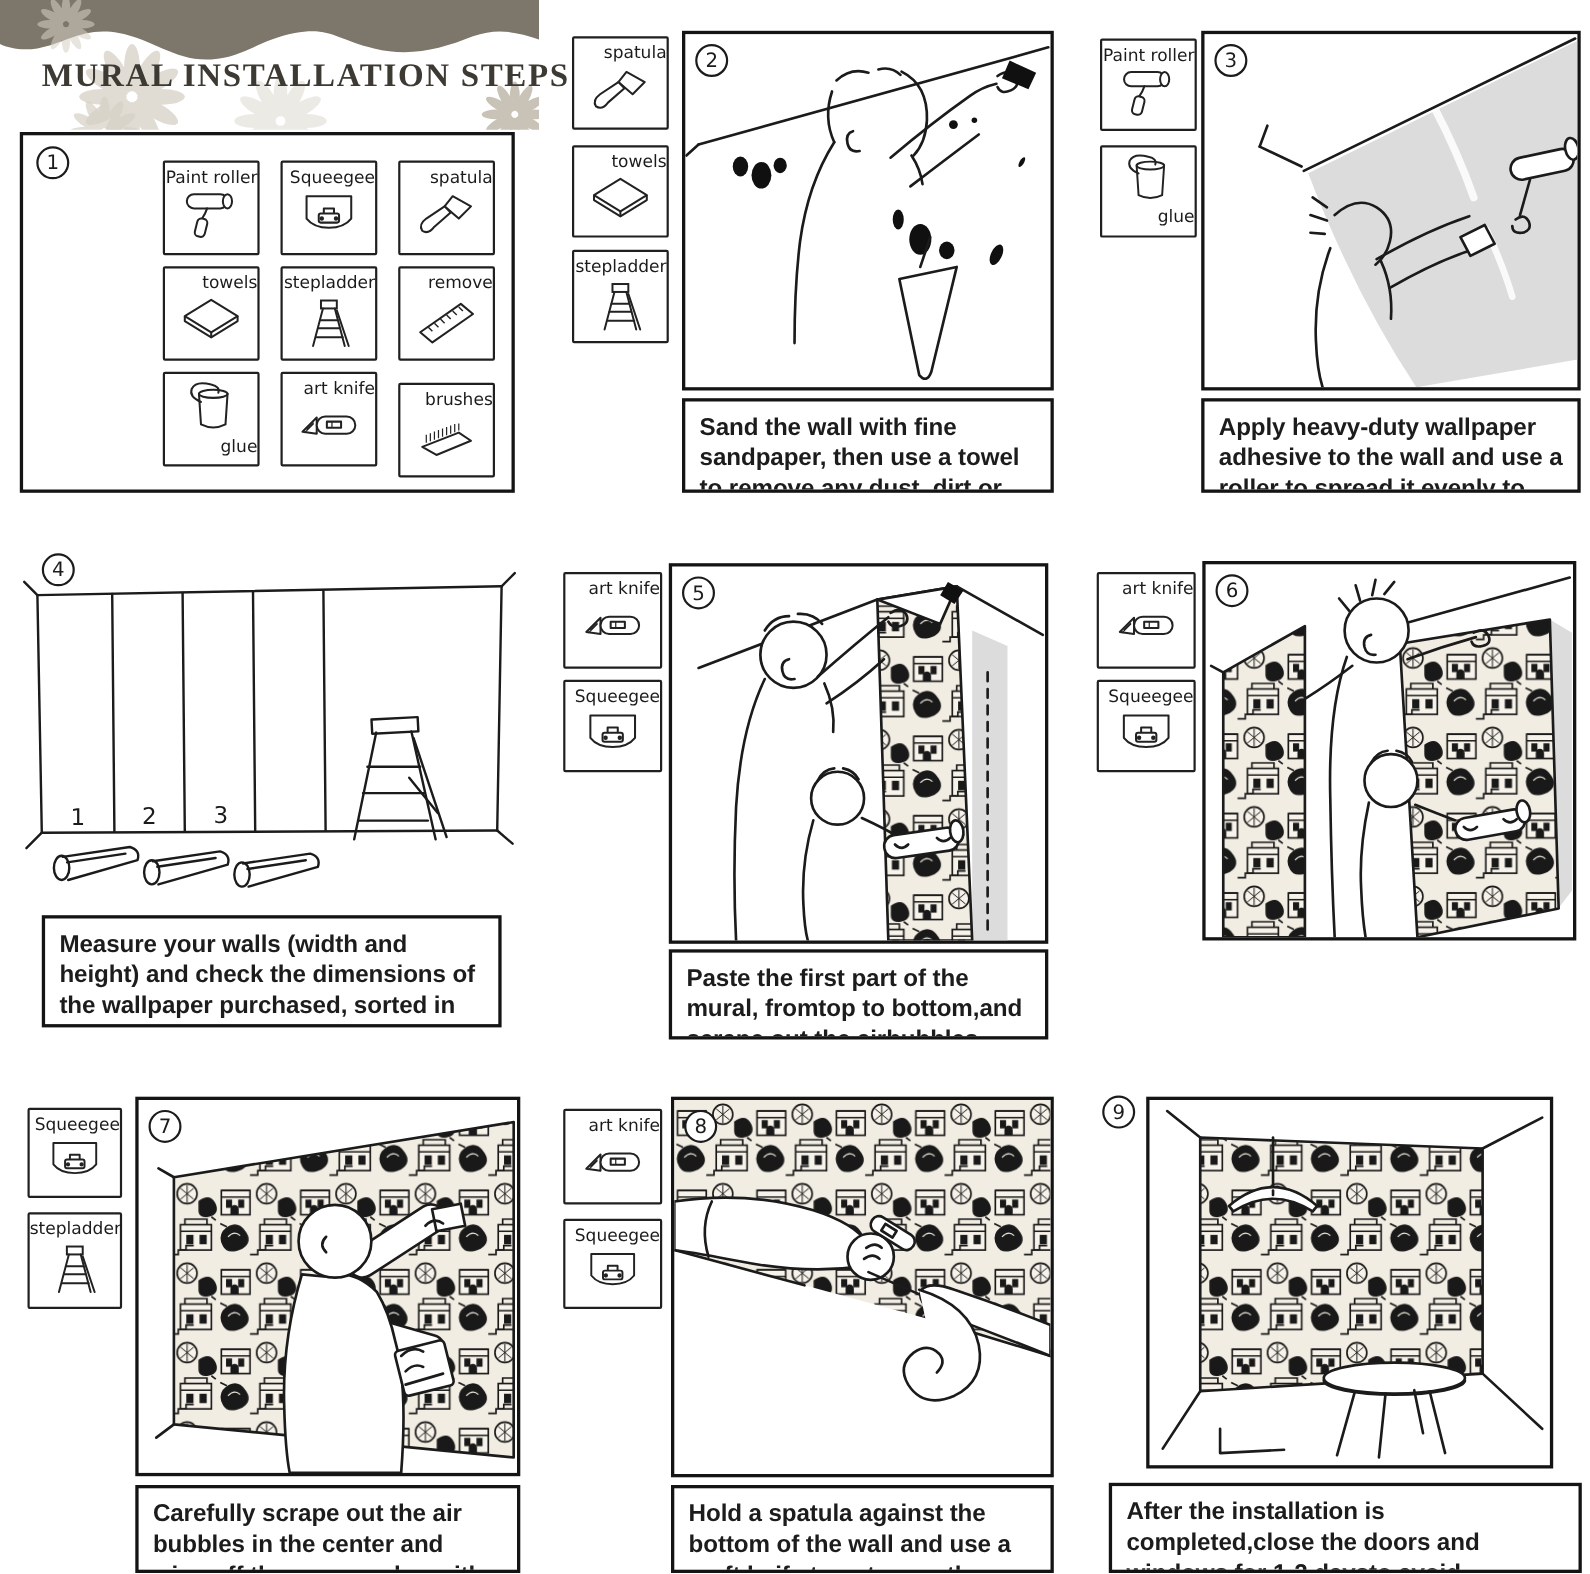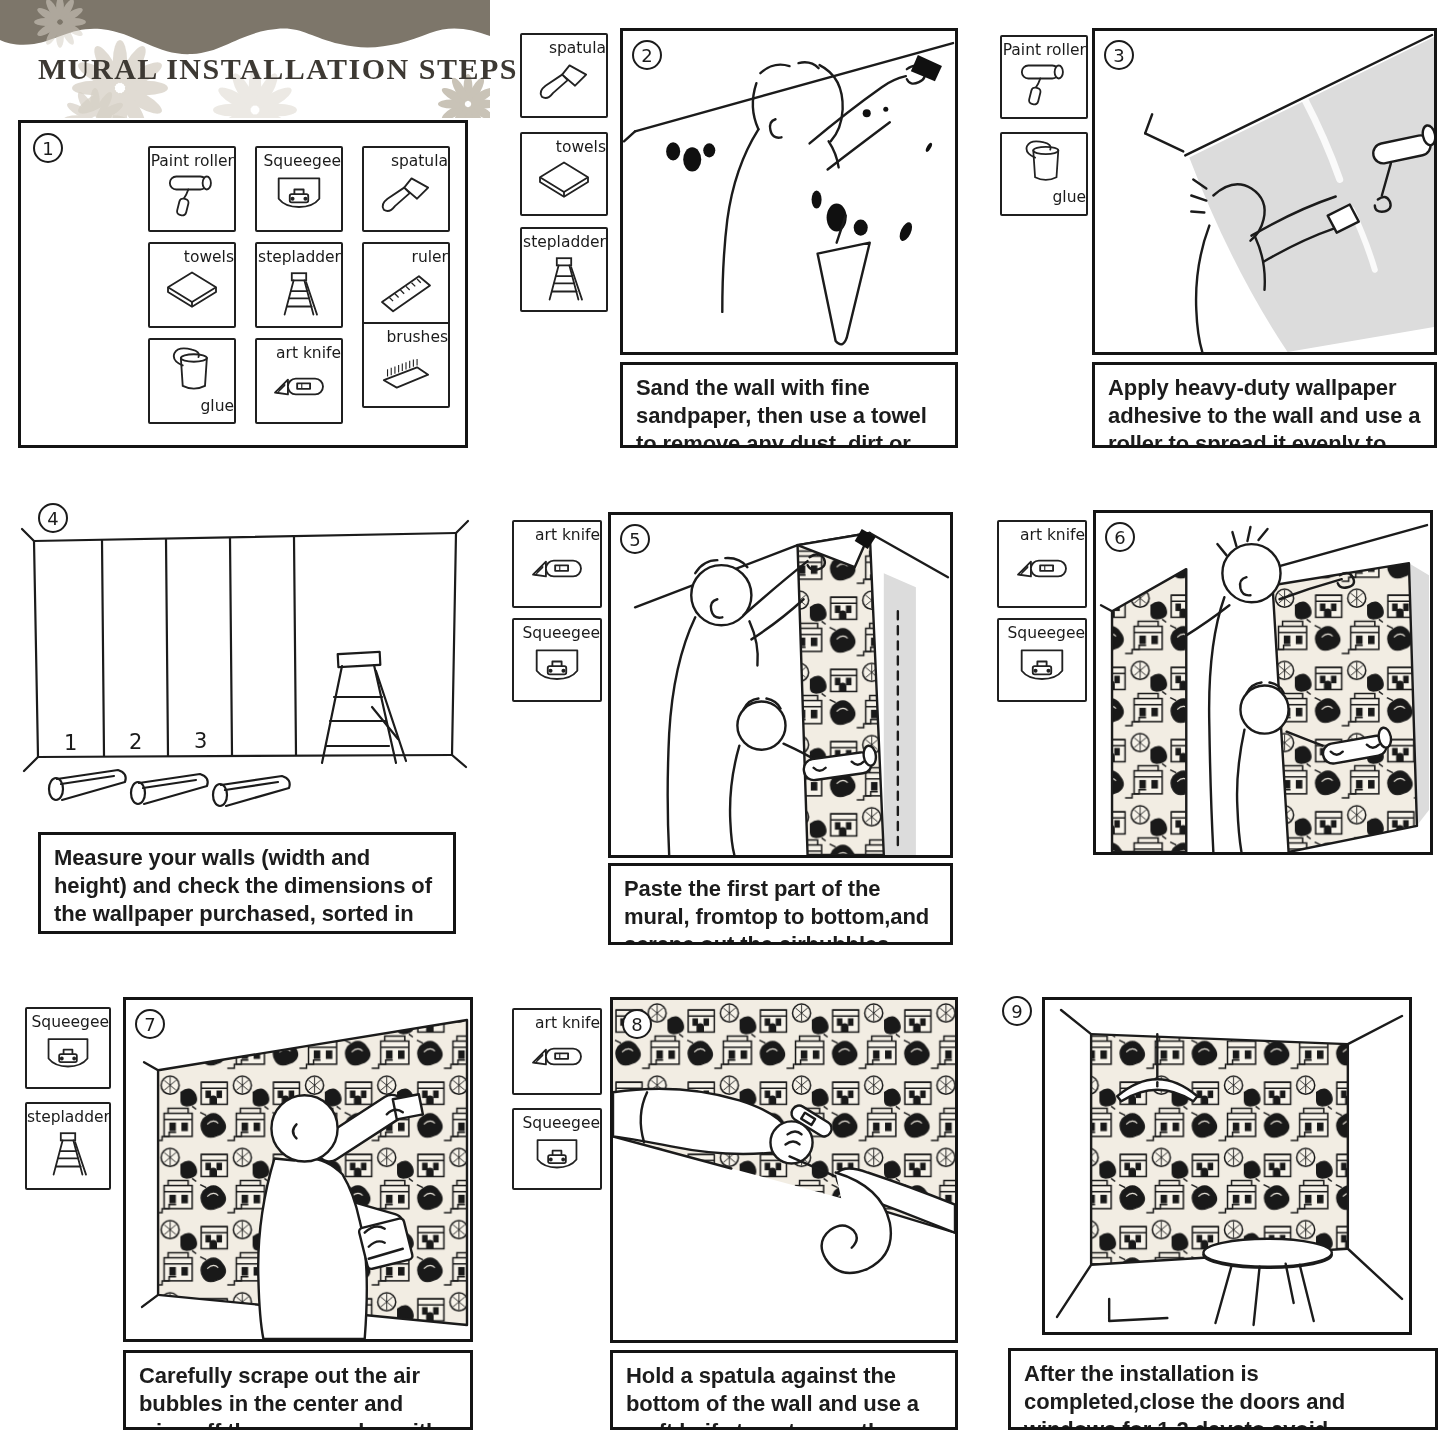--- a/index.html
+++ b/index.html
@@ -191,38 +191,38 @@
         <use href="#ic-towels"></use>
       </svg>
   </div>
   <div class="abs toolbox" style="left:234px;top:119px;width:88px;height:86px">
     <div class="tl">stepladder</div>
     <svg class="ic" width="54" height="52" viewBox="0 0 60 56">
         <use href="#ic-ladder"></use>
       </svg>
   </div>
   <div class="abs toolbox" style="left:341px;top:119px;width:88px;height:86px">
-    <div class="tl">ruler</div>
+    <div class="tl">remove</div>
     <svg class="ic" width="58" height="48" viewBox="0 0 60 52">
         <use href="#ic-ruler"></use>
       </svg>
   </div>
   <div class="abs toolbox" style="left:127px;top:215px;width:88px;height:86px">
     <svg class="ic" width="56" height="52" viewBox="0 0 60 56" style="margin-top:5px">
         <use href="#ic-glue"></use>
       </svg>
     <div class="tl" style="margin-top:0">glue</div>
   </div>
   <div class="abs toolbox" style="left:234px;top:215px;width:88px;height:86px">
     <div class="tl">art knife</div>
     <svg class="ic" width="58" height="48" viewBox="0 0 60 52">
         <use href="#ic-knife"></use>
       </svg>
   </div>
-  <div class="abs toolbox" style="left:341px;top:199px;width:88px;height:86px">
+  <div class="abs toolbox" style="left:341px;top:225px;width:88px;height:86px">
     <div class="tl">brushes</div>
     <svg class="ic" width="58" height="48" viewBox="0 0 60 52">
         <use href="#ic-brushes"></use>
       </svg>
   </div>
 </div>
 
 <div class="abs" style="left:505px;top:20px;width:455px;height:435px">
   <div class="abs toolbox" style="left:15px;top:13px;width:88px;height:85px">
     <div class="tl">spatula</div>

